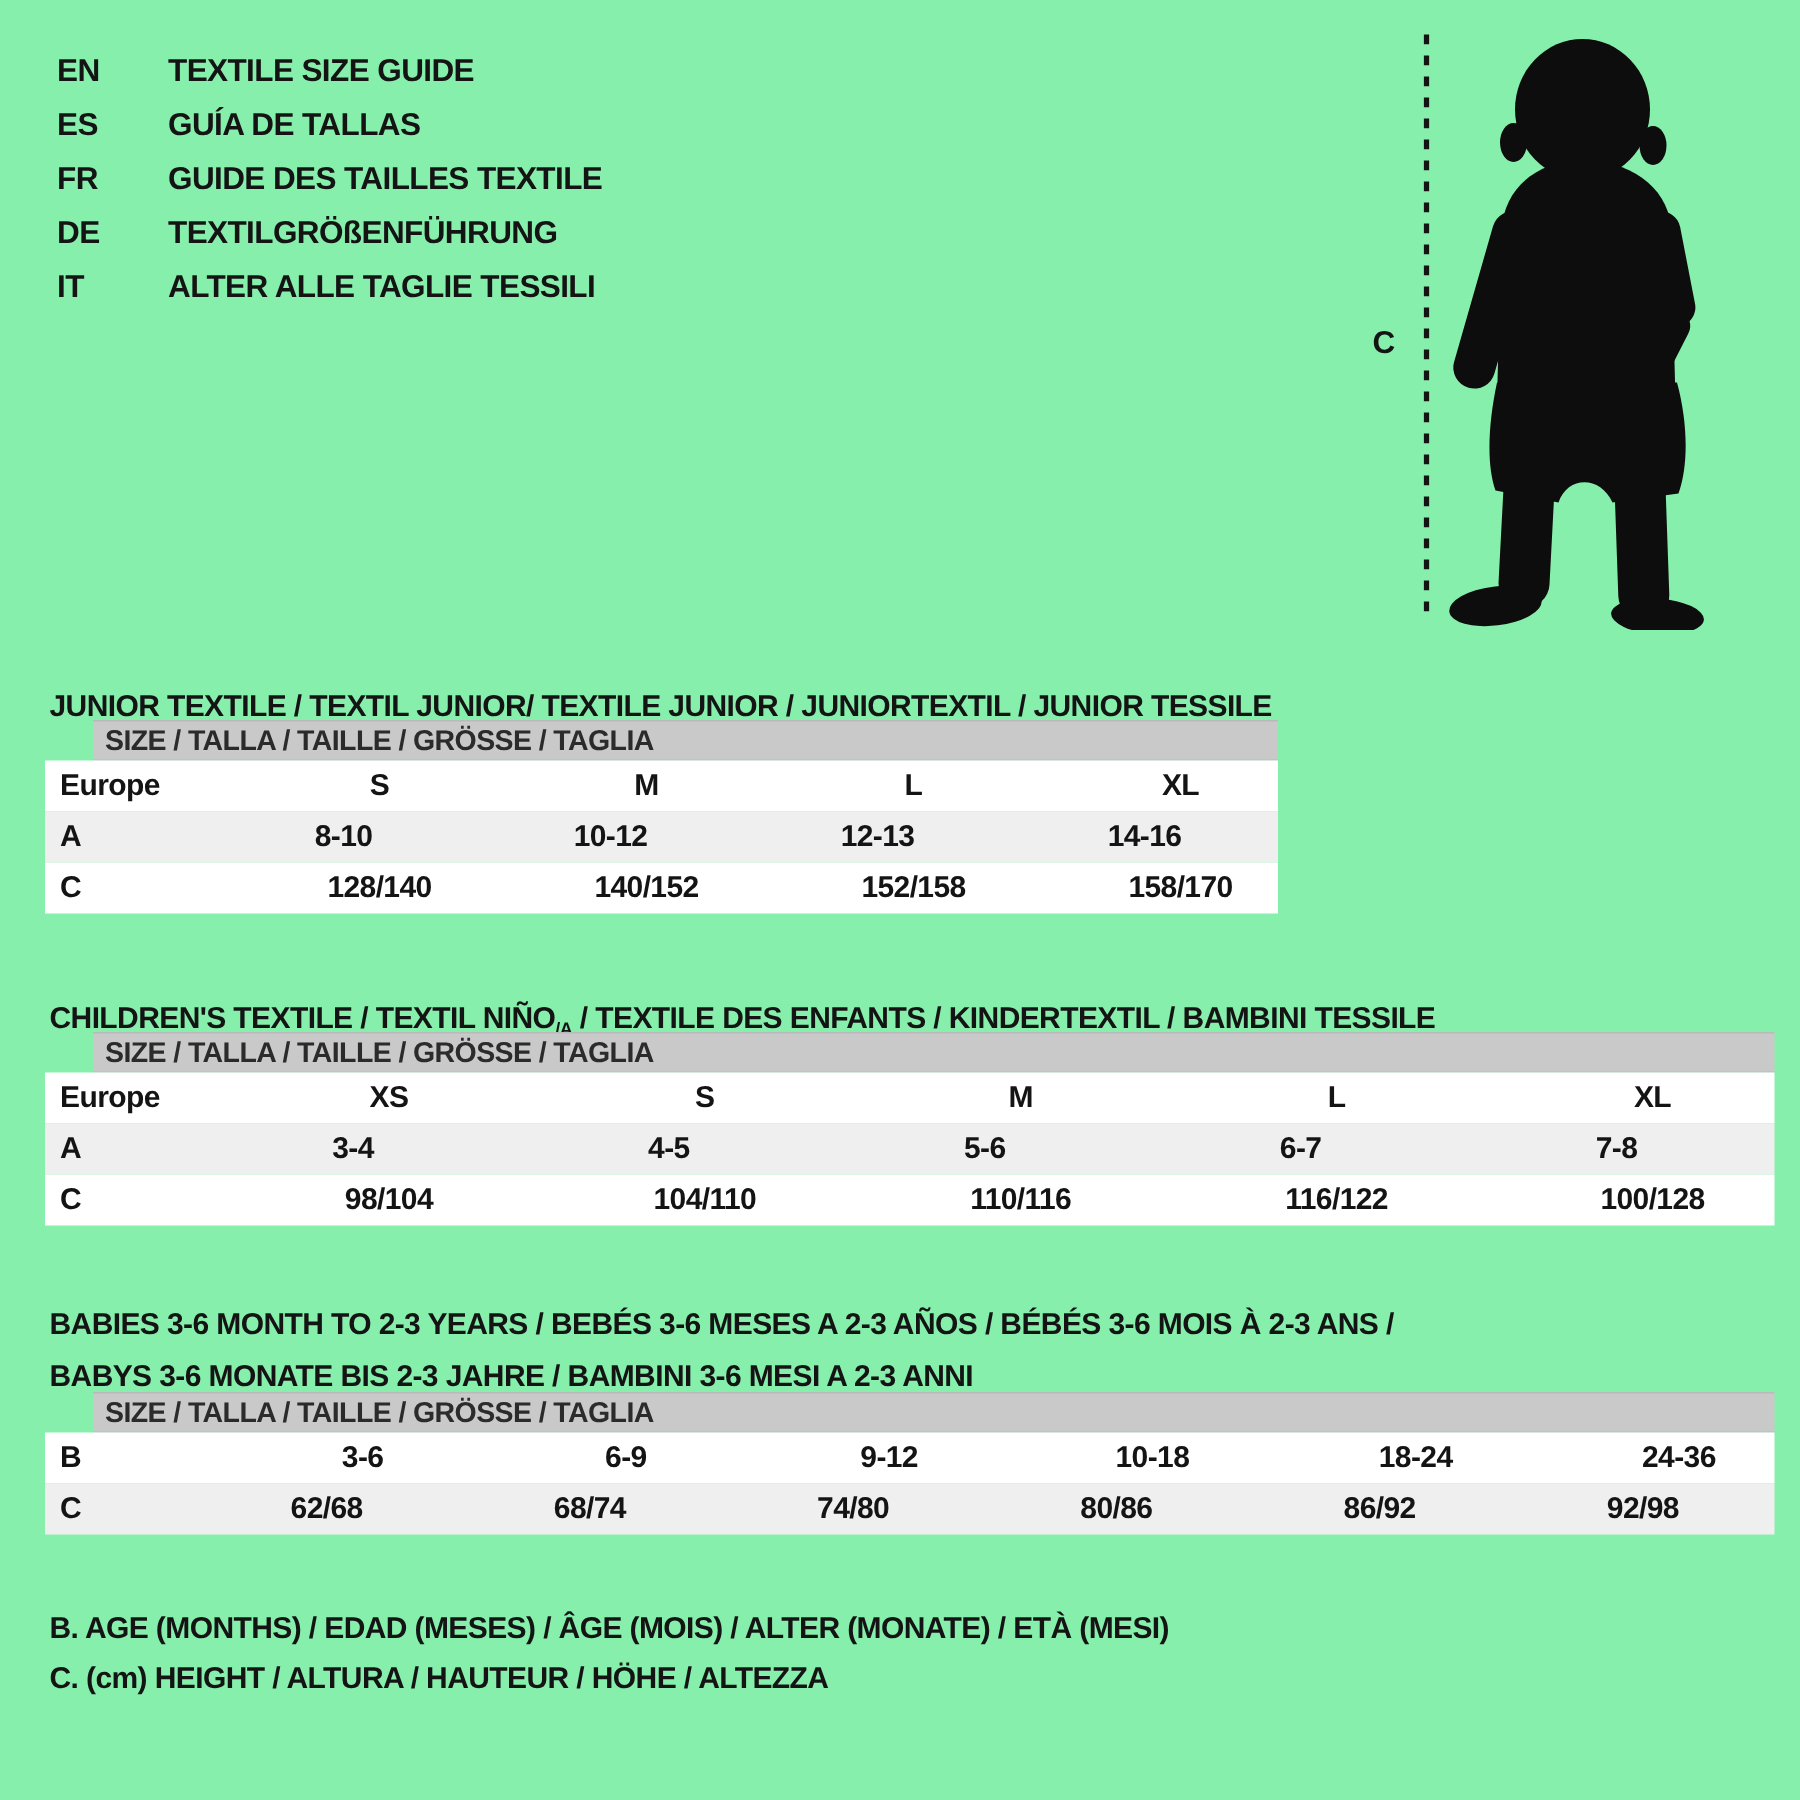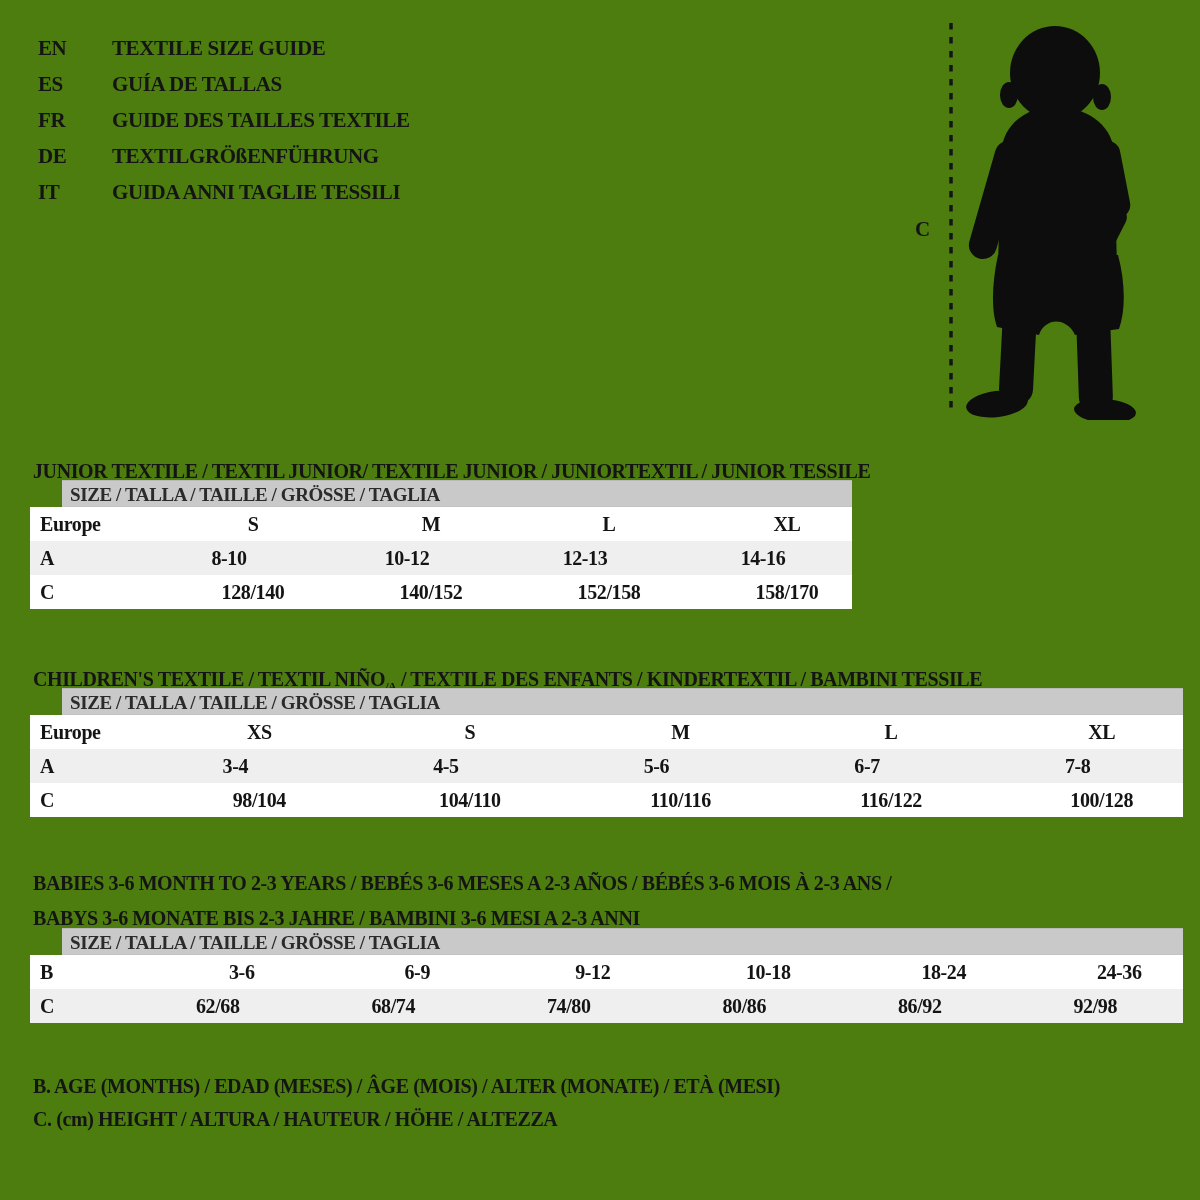--- a/index.html
+++ b/index.html
@@ -1,19 +1,19 @@
 <!DOCTYPE html>
 <html><head>
 <meta charset="utf-8">
 <style>
   html,body { margin:0; padding:0; background:#ffffff; }
   .page {
     position:relative; width:1200px; height:1200px;
-    background:#4d7c0f; overflow:hidden;
-    font-family:Liberation Serif, serif;
+    background:#86efac; overflow:hidden;
+    font-family:Liberation Sans, sans-serif;
     color:#141414;
   }
   .cond { letter-spacing:-0.4px; }
 
   
   .lang-block { position:absolute; left:38px; top:30px; }
   .lang-row { display:flex; line-height:36px; font-size:21px; font-weight:700; }
   .lang-code { width:74px; }
   .lang-label { white-space:nowrap; }
 
@@ -66,21 +66,21 @@
     <div class="lang-row">
       <span class="lang-code">FR</span>
       <span class="lang-label">GUIDE DES TAILLES TEXTILE</span>
     </div>
     <div class="lang-row">
       <span class="lang-code">DE</span>
       <span class="lang-label">TEXTILGRÖßENFÜHRUNG</span>
     </div>
     <div class="lang-row">
       <span class="lang-code">IT</span>
-      <span class="lang-label">GUIDA ANNI TAGLIE TESSILI</span>
+      <span class="lang-label">ALTER ALLE TAGLIE TESSILI</span>
     </div>
   </div>
 
   <div class="figure">
     <svg width="245" height="405" viewBox="0 0 245 405">
       <line x1="46" y1="8" x2="46" y2="400" stroke="#141414" stroke-width="3.5" stroke-dasharray="6.5 7.5"></line>
       <g fill="#0d0d0d">
         <ellipse cx="150" cy="58" rx="45" ry="47"></ellipse>
         <ellipse cx="104" cy="80" rx="9" ry="13"></ellipse>
         <ellipse cx="197" cy="82" rx="9" ry="13"></ellipse>

